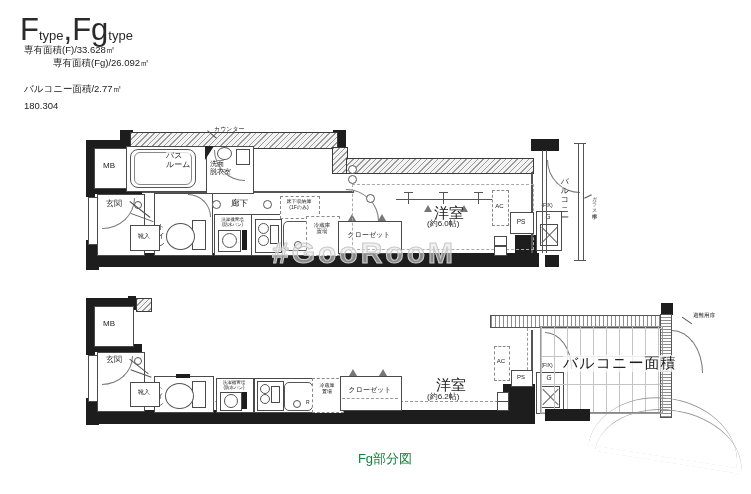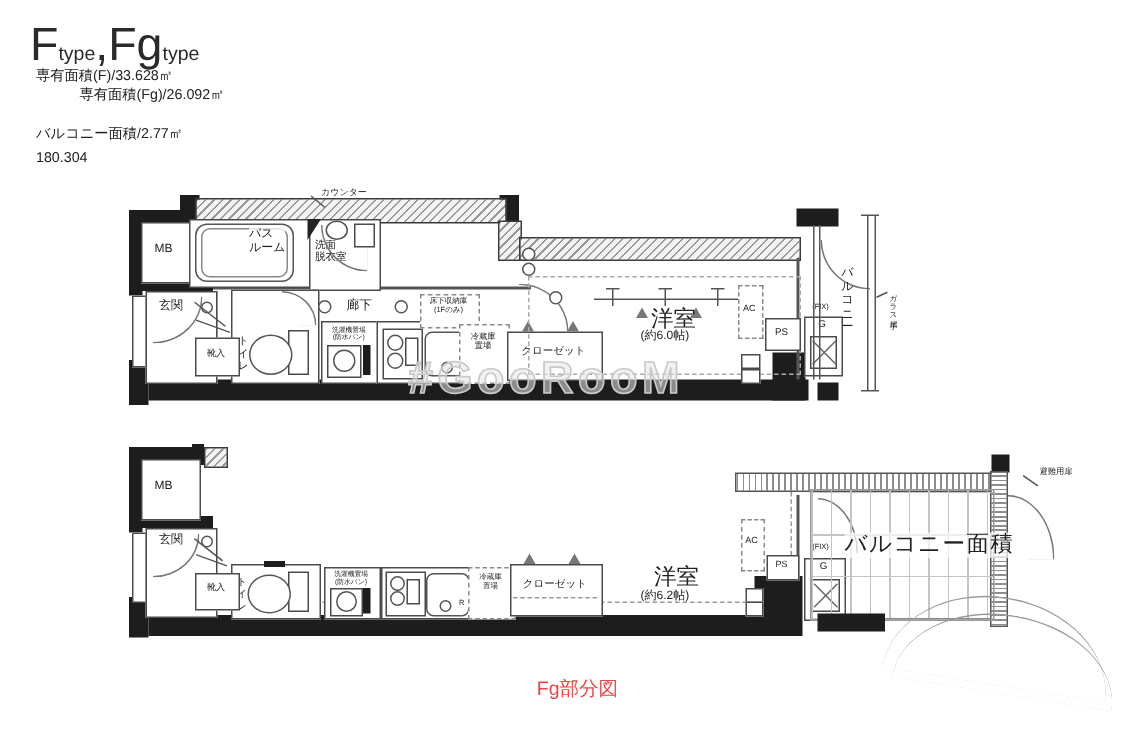--- a/index.html
+++ b/index.html
@@ -276,15 +276,15 @@
   <div class="abs wall" style="left:545px;top:409px;width:45px;height:12px;"></div>
   <div class="abs line" style="left:590px;top:412px;width:71px;height:1px;background:#888;"></div>
 
   <div class="lbl f55" style="left:693px;top:312px;">避難用扉</div>
   <div class="abs line" style="left:681px;top:320px;width:12px;height:1px;transform:rotate(35deg);"></div>
   <div class="abs arc-tr" style="left:672px;top:330px;width:30px;height:42px;"></div>
 
   <div class="abs" style="left:592px;top:398px;width:150px;height:58px;border-top:1px solid #999;border-radius:50% 50% 0 0/100% 100% 0 0;transform:rotate(9deg);"></div>
   <div class="abs" style="left:598px;top:410px;width:148px;height:52px;border-top:1px solid #999;border-radius:50% 50% 0 0/100% 100% 0 0;transform:rotate(9deg);"></div>
 
-  <div class="lbl f13 ctr" style="left:330px;top:452px;width:110px;color:#ef4444;">Fg部分図</div>
+  <div class="lbl f13 ctr" style="left:330px;top:452px;width:110px;color:#15803d;">Fg部分図</div>
 
 </div>
 
 </body></html>

